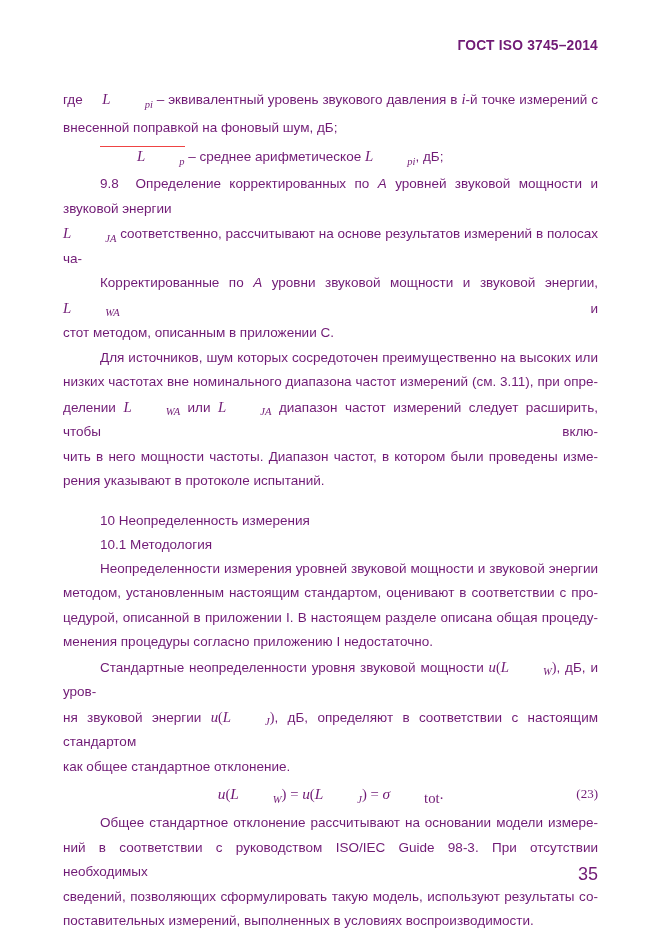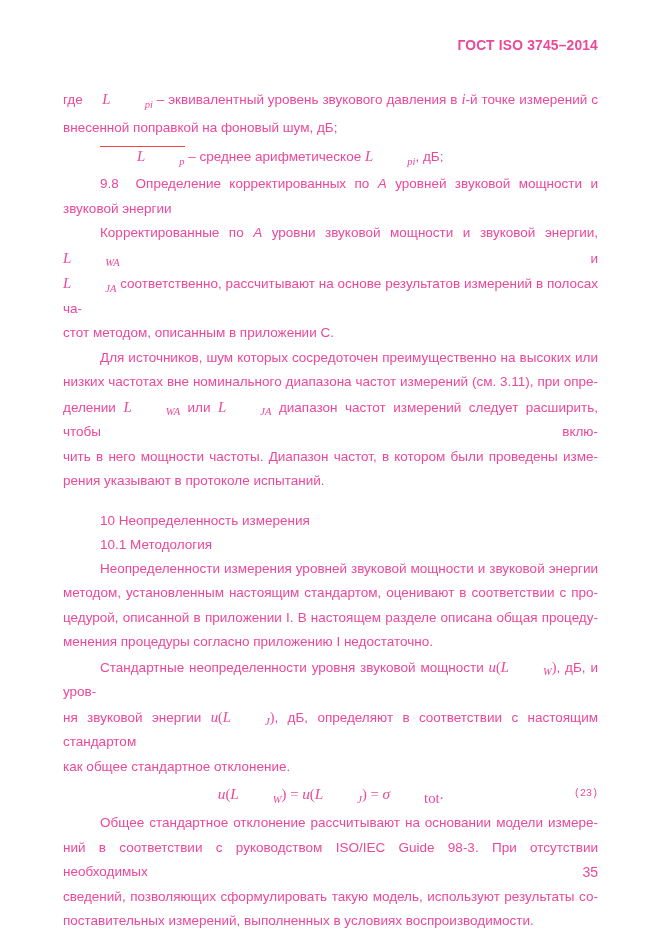--- a/index.html
+++ b/index.html
@@ -1,18 +1,18 @@
 <!DOCTYPE html>
 <html><head>
 <meta charset="utf-8">
 <style>
   html,body{margin:0;padding:0;background:#ffffff;}
   .page{
     position:relative;width:661px;height:936px;background:#ffffff;overflow:hidden;
-    font-family:"Liberation Sans",sans-serif;font-size:13.5px;color:#ec4899;
+    font-family:"Liberation Sans",sans-serif;font-size:13.5px;color:#701a75;
   }
   .hdr{
     position:absolute;top:38px;left:63px;right:63px;
     text-align:right;font-weight:700;font-size:13.8px;letter-spacing:0.2px;
   }
   .docbody{position:absolute;top:85px;left:63px;width:535px;}
   .block{margin:0;}
   .line{line-height:24.5px;}
   .just{text-align:justify;text-align-last:justify;}
   .b-defs .line{line-height:28px;}
@@ -26,42 +26,42 @@
   .r{font-family:"Liberation Serif",serif;font-size:1.05em;}
   sub{font-size:10px;line-height:0;padding-left:34px;}
   sub.m{font-size:10.5px;}
   .ov{display:inline-block;border-top:1px solid #ef4444;padding-top:1px;line-height:normal;}
   .b-eq{
     position:relative;text-align:center;line-height:26px;
     margin:2px 0 4px 0;font-size:14px;
   }
   .eqnum{
     position:absolute;right:0;top:0;line-height:26px;
-    font-family:Liberation Mono, monospace;font-size:10px;font-style:normal;
+    font-family:Liberation Serif, serif;font-size:13px;font-style:normal;
   }
-  .pagenum{position:absolute;top:864px;right:63px;font-size:14px;}
+  .pagenum{position:absolute;top:864px;right:63px;font-size:18px;}
 </style>
 </head>
 <body>
 
 <div class="page">
   <div class="hdr">ГОСТ ISO 3745–2014</div>
   <div class="docbody">
       <div class="block b-defs">
         <div class="line just"><span>где&nbsp;&nbsp;&nbsp;&nbsp; </span><span class="m">L</span><sub class="m">pi</sub><span> – эквивалентный уровень звукового давления в </span><span class="m">i</span><span>-й точке измерений с</span></div>
         <div class="line"><span>внесенной поправкой на фоновый шум, дБ;</span></div>
         <div class="line" style="text-indent: 37px;"><span class="ov"><span class="m">L</span><sub class="m">p</sub></span><span> – среднее арифметическое </span><span class="m">L</span><sub class="m">pi</sub><span>, дБ;</span></div>
       </div>
       <div class="block b-head">
         <div class="line just" style="text-indent: 37px;"><span class="b">9.8&nbsp; Определение корректированных по </span><span class="b i">А</span><span class="b"> уровней звуковой мощности и</span></div>
         <div class="line"><span class="b">звуковой энергии</span></div>
       </div>
       <div class="block b-para">
+        <div class="line just"><span class="m">L</span><sub class="m">JA</sub><span> соответственно, рассчитывают на основе результатов измерений в полосах ча-</span></div>
         <div class="line just" style="text-indent: 37px;"><span>Корректированные по </span><span class="i">А</span><span> уровни звуковой мощности и звуковой энергии, </span><span class="m">L</span><sub class="m">WA</sub><span> и</span></div>
-        <div class="line just"><span class="m">L</span><sub class="m">JA</sub><span> соответственно, рассчитывают на основе результатов измерений в полосах ча-</span></div>
         <div class="line"><span>стот методом, описанным в приложении С.</span></div>
       </div>
       <div class="block b-para">
         <div class="line just" style="text-indent: 37px;"><span>Для источников, шум которых сосредоточен преимущественно на высоких или</span></div>
         <div class="line just"><span>низких частотах вне номинального диапазона частот измерений (см. 3.11), при опре-</span></div>
         <div class="line just"><span>делении </span><span class="m">L</span><sub class="m">WA</sub><span> или </span><span class="m">L</span><sub class="m">JA</sub><span> диапазон частот измерений следует расширить, чтобы вклю-</span></div>
         <div class="line just"><span>чить в него мощности частоты. Диапазон частот, в котором были проведены изме-</span></div>
         <div class="line"><span>рения указывают в протоколе испытаний.</span></div>
       </div>
       <div class="block b-sec">

